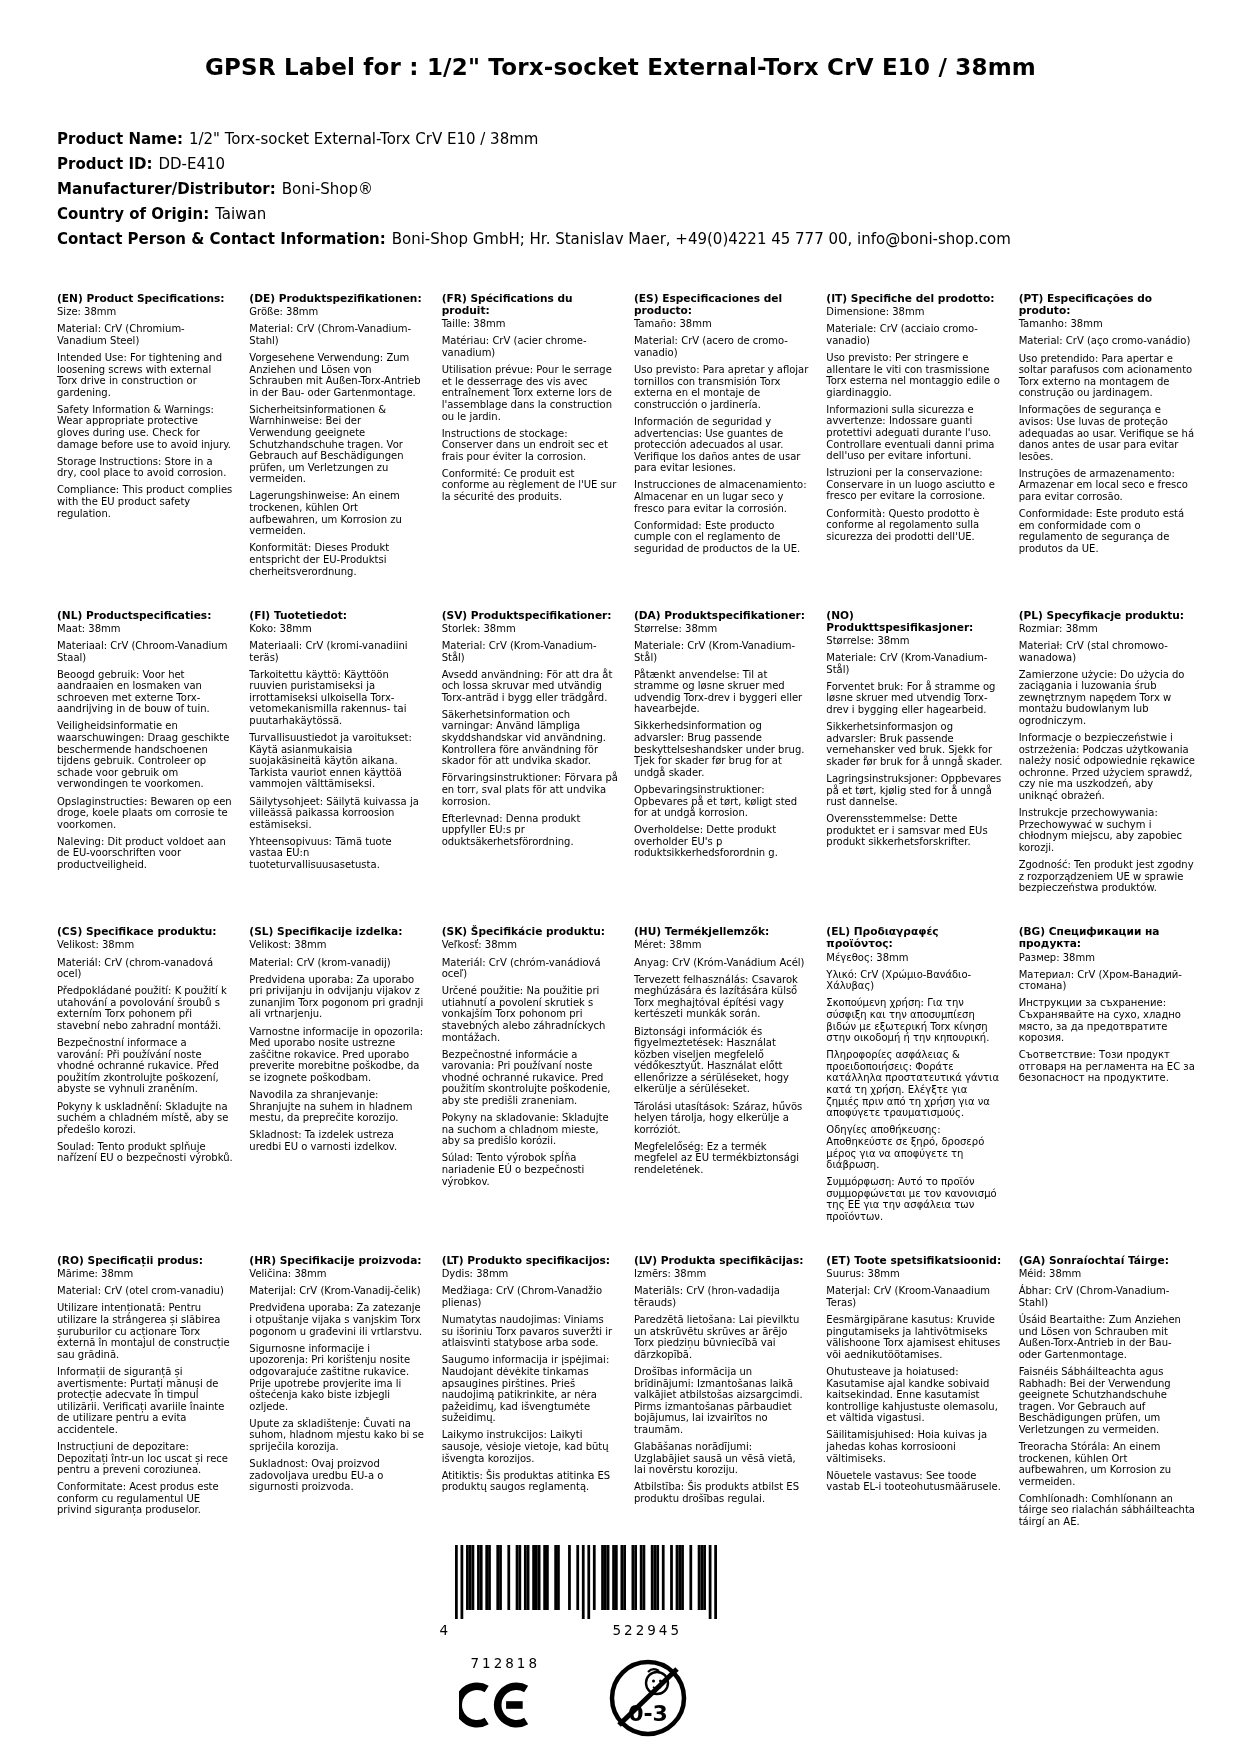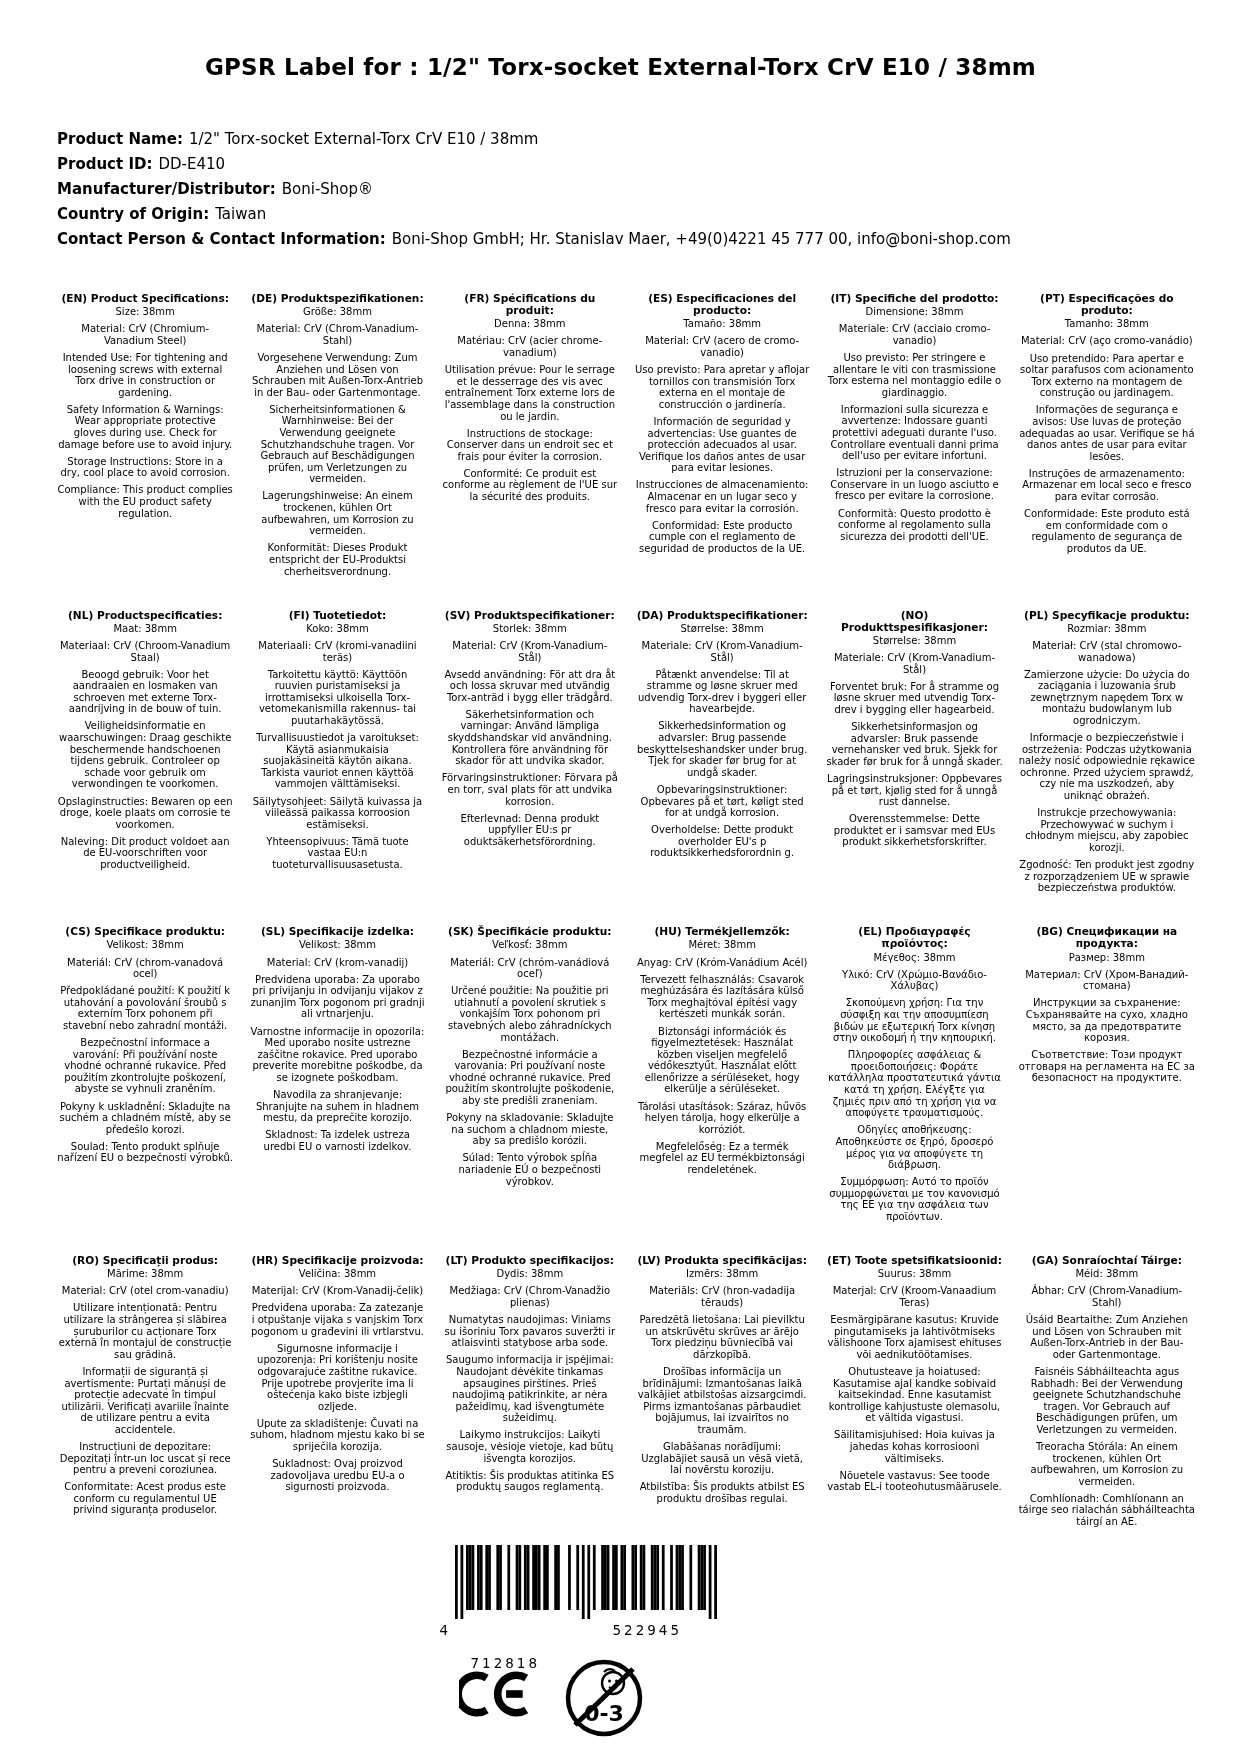--- a/index.html
+++ b/index.html
@@ -2,33 +2,33 @@
 <html><head>
 <meta charset="utf-8">
 <style>
   html,body{margin:0;padding:0;background:#fff;}
   body{width:1241px;height:1754px;color:#000;font-family:"DejaVu Sans","Liberation Sans",sans-serif;position:relative;overflow:hidden;}
   .page-title{text-align:center;font-weight:bold;font-size:23px;margin:0;padding-top:54px;letter-spacing:0.2px;}
   .product-info{margin:50px 40px 0 57px;font-size:15px;line-height:1.2;}
   .product-info .pi-row{margin-bottom:7px;}
   .pi-label{font-weight:bold;margin-right:6px;margin-top:32px;}
   .lang-grid{display:grid;grid-template-columns:repeat(6,1fr);column-gap:16px;row-gap:26px;margin:44px 46px 0 57px;}
-  .lang-cell{font-size:10px;line-height:1.16;min-height:281px;overflow:visible;text-align:center;}
+  .lang-cell{font-size:10px;line-height:1.16;min-height:281px;overflow:visible;}
   .lang-heading{font-weight:bold;font-size:10.6px;margin:0 0 2px 0;line-height:1.15;}
   .lang-cell p{margin:0 0 5.5px 0;}
   .footer-block{width:fit-content;margin:10px auto 0;transform:translateX(-28px);}
   .barcode-wrap{position:relative;width:282px;margin-left:6px;}
   .barcode-bars{display:block;}
   .barcode-bars rect{fill:#000;}
   .barcode-digits{position:relative;height:17px;font-size:13.5px;margin-top:1px;}
   .barcode-digits span{position:absolute;top:0;letter-spacing:3px;}
   .d-lead{left:-15px;letter-spacing:0;}
   .d-left{left:16px;margin-top:33px;}
   .d-right{left:158px;}
-  .marks-row{display:flex;align-items:flex-start;gap:32px;margin:16px 0 0 10px;}
+  .marks-row{display:flex;align-items:center;gap:76px;margin:16px 0 0 10px;}
   .ce-mark{margin-top:14px;}
   .age-symbol{display:block;}
 </style>
 </head>
 <body>
 
 <div class="page">
 
   <h1 class="page-title">GPSR Label for : 1/2" Torx-socket External-Torx CrV E10 / 38mm</h1>
 
@@ -69,21 +69,21 @@
           <p>Material: CrV (Chrom-Vanadium-Stahl)</p>
           <p>Vorgesehene Verwendung: Zum Anziehen und Lösen von Schrauben mit Außen-Torx-Antrieb in der Bau- oder Gartenmontage.</p>
           <p>Sicherheitsinformationen &amp; Warnhinweise: Bei der Verwendung geeignete Schutzhandschuhe tragen. Vor Gebrauch auf Beschädigungen prüfen, um Verletzungen zu vermeiden.</p>
           <p>Lagerungshinweise: An einem trockenen, kühlen Ort aufbewahren, um Korrosion zu vermeiden.</p>
           <p>Konformität: Dieses Produkt entspricht der EU-Produktsi cherheitsverordnung.</p>
         </div>
     </div>
       <div class="lang-cell">
       <div class="lang-heading">(FR) Spécifications du produit:</div>
       <div>
-          <p>Denna: 38mm</p>
+          <p>Taille: 38mm</p>
           <p>Matériau: CrV (acier chrome-vanadium)</p>
           <p>Utilisation prévue: Pour le serrage et le desserrage des vis avec entraînement Torx externe lors de l'assemblage dans la construction ou le jardin.</p>
           <p>Instructions de stockage: Conserver dans un endroit sec et frais pour éviter la corrosion.</p>
           <p>Conformité: Ce produit est conforme au règlement de l'UE sur la sécurité des produits.</p>
         </div>
     </div>
       <div class="lang-cell">
       <div class="lang-heading">(ES) Especificaciones del producto:</div>
       <div>
           <p>Tamaño: 38mm</p>

